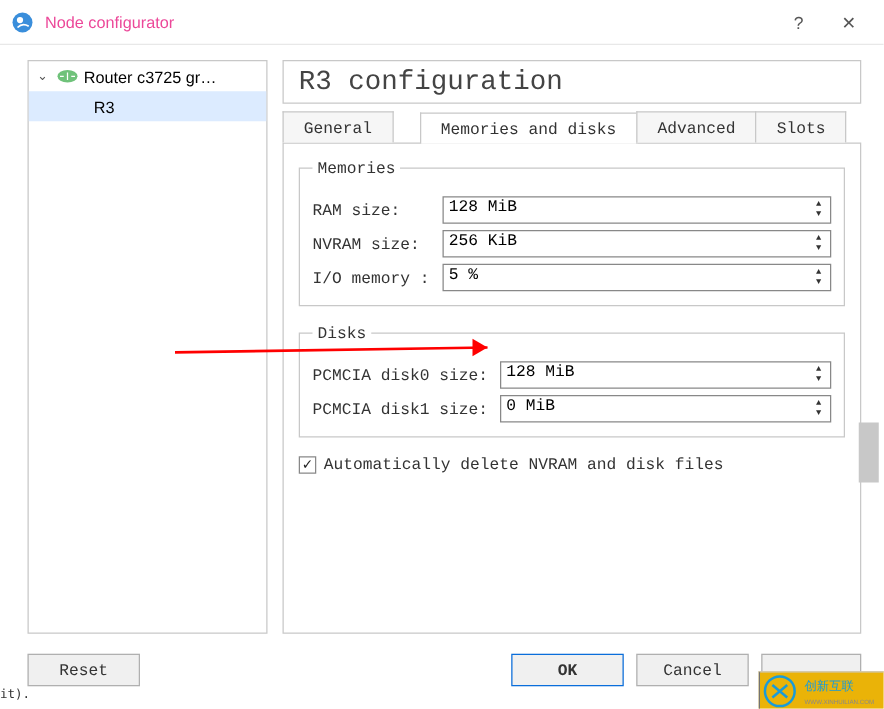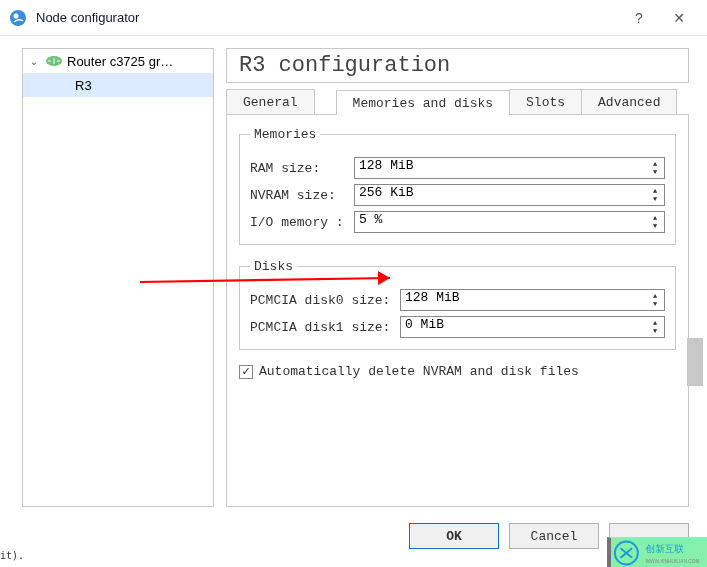--- a/index.html
+++ b/index.html
@@ -1,19 +1,19 @@
 <!DOCTYPE html>
 <html><head>
 <meta charset="utf-8">
 <style>
 * { box-sizing: border-box; margin: 0; padding: 0; }
 body { font-family: "Segoe UI", Tahoma, sans-serif; font-size: 12px; background: #fff; width: 707px; height: 567px; position: relative; overflow: hidden; }
 .titlebar { height: 36px; display: flex; align-items: center; padding: 0 8px; border-bottom: 1px solid #e8e8e8; }
 .titlebar .icon-wrap { width: 20px; height: 20px; margin-right: 8px; }
-.titlebar .title { color: #0f172a; font-size: 13px; flex: 1; }
+.titlebar .title { color: #ec4899; font-size: 13px; flex: 1; }
 .titlebar .ctrl { width: 40px; height: 36px; display: flex; align-items: center; justify-content: center; color: #555; font-size: 14px; }
 .main-area { position: absolute; top: 48px; left: 22px; right: 18px; bottom: 60px; display: flex; gap: 12px; }
 .tree-panel { width: 192px; border: 1px solid #c8c8c8; background: #fff; }
 .tree-row { display: flex; align-items: center; height: 24px; padding-left: 4px; font-family: "Segoe UI", sans-serif; font-size: 13px; }
 .tree-row.sel { background: #dcebff; padding-left: 52px; }
 .tree-expand { width: 14px; text-align: center; font-size: 10px; color: #555; }
 .tree-icon { width: 18px; height: 14px; margin: 0 4px; }
 .right-panel { flex: 1; display: flex; flex-direction: column; }
 .config-title-box { border: 1px solid #c8c8c8; padding: 4px 12px; margin-bottom: 6px; }
 .config-title { font-family: "Courier New", monospace; font-size: 22px; color: #444; }
@@ -29,21 +29,21 @@
 .spinbox { flex: 1; height: 22px; border: 1px solid #888; display: flex; align-items: flex-start; font-family: "Courier New", monospace; font-size: 13px; padding: 0 4px; position: relative; background: #fff; }
 .spinbox-arrows { position: absolute; right: 2px; top: 1px; bottom: 1px; width: 14px; display: flex; flex-direction: column; justify-content: center; }
 .spinbox-arrows span { font-size: 7px; line-height: 8px; text-align: center; color: #333; }
 .chk-row { display: flex; align-items: center; margin-top: 6px; }
 .chkbox { width: 14px; height: 14px; border: 1px solid #888; margin-right: 6px; display: flex; align-items: center; justify-content: center; font-size: 11px; color: #222; }
 .chk-label { font-family: "Courier New", monospace; font-size: 13px; color: #333; }
 .button-row { position: absolute; bottom: 18px; left: 22px; right: 18px; display: flex; }
 .btn { width: 90px; height: 26px; border: 1px solid #b0b0b0; background: #f0f0f0; font-family: "Courier New", monospace; font-size: 13px; display: flex; align-items: center; justify-content: center; color: #333; }
 .btn.ok { border: 1.5px solid #0a6edb; }
 .arrow-overlay { position: absolute; pointer-events: none; }
-.bottom-logo { position: absolute; right: 0; bottom: 0; width: 100px; height: 30px; background: #86efac; display: flex; align-items: center; justify-content: center; border-top: 1px solid #ccc; border-left: 4px solid #737373; }
+.bottom-logo { position: absolute; right: 0; bottom: 0; width: 100px; height: 30px; background: #eab308; display: flex; align-items: center; justify-content: center; border-top: 1px solid #ccc; border-left: 1px solid #737373; }
 .fragment-text { position: absolute; left: 0; bottom: 6px; font-family: "Consolas", monospace; font-size: 10px; color: #333; }
 .scrollbar-fragment { position: absolute; right: 4px; top: 338px; width: 16px; height: 48px; background: #c8c8c8; border-radius: 0; }
 </style>
 </head>
 <body>
 
 <div class="titlebar">
   <span class="icon-wrap">
     <svg viewBox="0 0 20 20">
         <circle cx="10" cy="10" r="8" fill="#3a8edb"></circle>
@@ -74,22 +74,22 @@
   </div>
 
   <div class="right-panel">
     <div class="config-title-box">
       <span class="config-title">R3 configuration</span>
     </div>
 
     <div class="tab-row">
       <div class="tab">General</div>
       <div class="tab active">Memories and disks</div>
+      <div class="tab">Advanced</div>
       <div class="tab">Slots</div>
-      <div class="tab">Advanced</div>
     </div>
 
     <div class="tab-content">
       <fieldset>
         <legend>Memories</legend>
         <div class="form-row">
           <span class="form-label">RAM size:</span>
           <div class="spinbox">
             <span>128 MiB</span>
             <div class="spinbox-arrows">
@@ -151,20 +151,21 @@
     </div>
   </div>
 </div>
 
 <svg class="arrow-overlay" style="left:140px; top:264px; width:270px; height:30px;" viewBox="0 0 270 30">
   <line x1="0" y1="18" x2="250" y2="14" stroke="#ff0000" stroke-width="2.2"></line>
   <polygon points="250,14 238,7 238,21" fill="#ff0000"></polygon>
 </svg>
 
 <div class="button-row">
+  <div class="btn">Reset</div>
   <div style="flex:1"></div>
   <div class="btn ok" style="margin-right:10px;font-weight:bold;">OK</div>
   <div class="btn" style="margin-right:10px;">Cancel</div>
   <div class="btn" style="width:80px; overflow:hidden;"></div>
 </div>
 
 <div class="scrollbar-fragment"></div>
 
 <span class="fragment-text">it).</span>
 

